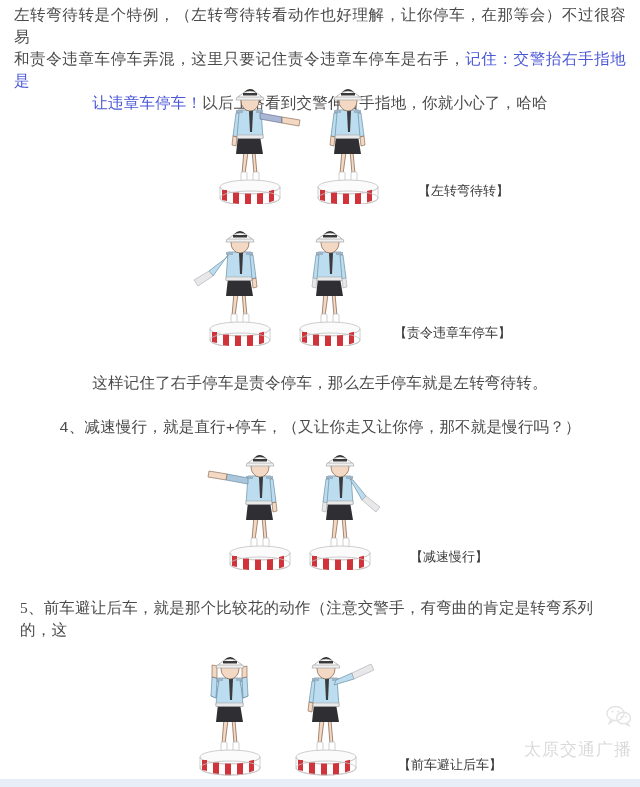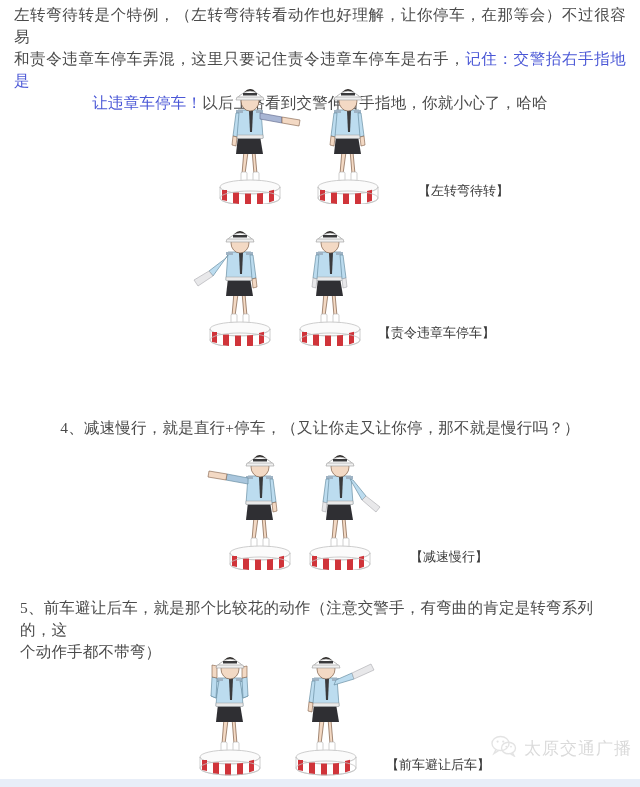--- a/index.html
+++ b/index.html
@@ -38,20 +38,21 @@
 
   .p-mid{
     position:absolute;
     left:20px;top:372px;width:600px;
     text-align:center;
   }
   .p-item4{
     position:absolute;
     left:20px;top:417px;width:600px;
     text-align:center;
+    font-family:Liberation Mono, monospace;
   }
   .p-item5{
     position:absolute;
     left:20px;top:597px;width:600px;
   }
   .p-item5 .l2{display:block;}
 
   
   .figblock{position:absolute;}
   .figrow{display:flex;align-items:flex-end;}
@@ -62,22 +63,23 @@
     font-family:"Liberation Serif","DejaVu Serif",serif;
   }
 
   
   .officer{position:relative;}
 
   
   .watermark{
     position:absolute;
     right:8px;bottom:26px;
-    display:flex;align-items:center;gap:7px;
+    display:flex;align-items:flex-end;gap:7px;
     opacity:.5;
+    flex-direction:column;
   }
   .wm-text{
     font-size:17px;
     color:#b6b6b6;
     letter-spacing:1px;
     font-family:"Liberation Sans","DejaVu Sans",sans-serif;
   }
 
   .bottombar{
     position:absolute;left:0;bottom:0;width:640px;height:8px;
@@ -246,24 +248,25 @@
           <g fill="#d0343a">
             <path d="M20 104 l5 0 l0 11 l-5 -1 Z"></path>
             <path d="M31 106.5 l6 0 l0 11.4 l-6 -0.5 Z"></path>
             <path d="M43 107.6 l6 0 l0 11.6 l-6 0 Z"></path>
             <path d="M55 107.4 l6 -0.3 l0 11.4 l-6 0.5 Z"></path>
             <path d="M67 105 l5 -1.3 l0 11 l-5 1.8 Z"></path>
           </g>
           <ellipse cx="48" cy="112" rx="30" ry="7" fill="none" stroke="#c2c2c2" stroke-width="0.8"></ellipse>
         </svg>
       </div>
-      <div class="caption" style="margin-left:0;margin-bottom:8px;">【责令违章车停车】</div>
+      <div class="caption" style="margin-left:16px;margin-bottom:8px;">【责令违章车停车】</div>
     </div>
   </div>
 
+  <div class="para p-mid">这样记住了右手停车是责令停车，那么左手停车就是左转弯待转。</div>
 
   <div class="para p-item4">4、减速慢行，就是直行+停车，（又让你走又让你停，那不就是慢行吗？）</div>
 
   <div class="figblock" style="left:196px;top:452px;">
     <div class="figrow">
       <div class="officer">
         <svg width="110" height="118" viewBox="0 0 110 118">
           <path d="M58 64 L56 88 L59 88 L62 66 Z" fill="#f3d9c4" stroke="#7d5c45" stroke-width="0.7"></path>
           <path d="M66 64 L68 88 L71 88 L69 66 Z" fill="#f3d9c4" stroke="#7d5c45" stroke-width="0.7"></path>
           <path d="M52 50 L74 50 L77 68 L50 68 Z" fill="#2f2f33"></path>
@@ -333,21 +336,20 @@
           </g>
           <ellipse cx="44" cy="112" rx="30" ry="7" fill="none" stroke="#c2c2c2" stroke-width="0.8"></ellipse>
         </svg>
       </div>
       <div class="caption" style="margin-left:14px;margin-bottom:8px;margin-top:23px;">【减速慢行】</div>
     </div>
   </div>
 
   <div class="para p-item5">
     <span>5、前车避让后车，就是那个比较花的动作（注意交警手，有弯曲的肯定是转弯系列的，这</span>
-    <span class="l2">个动作手都不带弯）</span>
   </div>
 
   <div class="figblock" style="left:176px;top:652px;">
     <div class="figrow">
       <div class="officer">
         <svg width="104" height="124" viewBox="0 0 104 124">
           <path d="M48 66 L46 92 L49 92 L52 68 Z" fill="#f3d9c4" stroke="#7d5c45" stroke-width="0.7"></path>
           <path d="M56 66 L58 92 L61 92 L59 68 Z" fill="#f3d9c4" stroke="#7d5c45" stroke-width="0.7"></path>
           <path d="M42 52 L64 52 L67 70 L40 70 Z" fill="#2f2f33"></path>
           <path d="M42 26 L65 26 L67 54 L40 54 Z" fill="#bcdcef" stroke="#6a8fa4" stroke-width="0.7"></path>
@@ -412,21 +414,21 @@
           <g fill="#d0343a">
             <path d="M22 108 l5 0 l0 11 l-5 -1 Z"></path>
             <path d="M33 110.5 l6 0 l0 11.4 l-6 -0.5 Z"></path>
             <path d="M45 111.6 l6 0 l0 11.6 l-6 0 Z"></path>
             <path d="M57 111.4 l6 -0.3 l0 11.4 l-6 0.5 Z"></path>
             <path d="M69 109 l5 -1.3 l0 11 l-5 1.8 Z"></path>
           </g>
           <ellipse cx="50" cy="116" rx="30" ry="7" fill="none" stroke="#c2c2c2" stroke-width="0.8"></ellipse>
         </svg>
       </div>
-      <div class="caption" style="margin-left:0;margin-bottom:6px;">【前车避让后车】</div>
+      <div class="caption" style="margin-left:12px;margin-bottom:6px;">【前车避让后车】</div>
     </div>
   </div>
 
   <div class="watermark">
     <span>
       <svg width="26" height="22" viewBox="0 0 26 22">
         <ellipse cx="9.5" cy="8.5" rx="8.5" ry="7" fill="none" stroke="#c9c9c9" stroke-width="1.4"></ellipse>
         <path d="M5 14.5 L3 18.5 L7.5 15.6" fill="none" stroke="#c9c9c9" stroke-width="1.4"></path>
         <circle cx="6.6" cy="6.6" r="1.1" fill="#c9c9c9"></circle>
         <circle cx="12.2" cy="6.6" r="1.1" fill="#c9c9c9"></circle>

